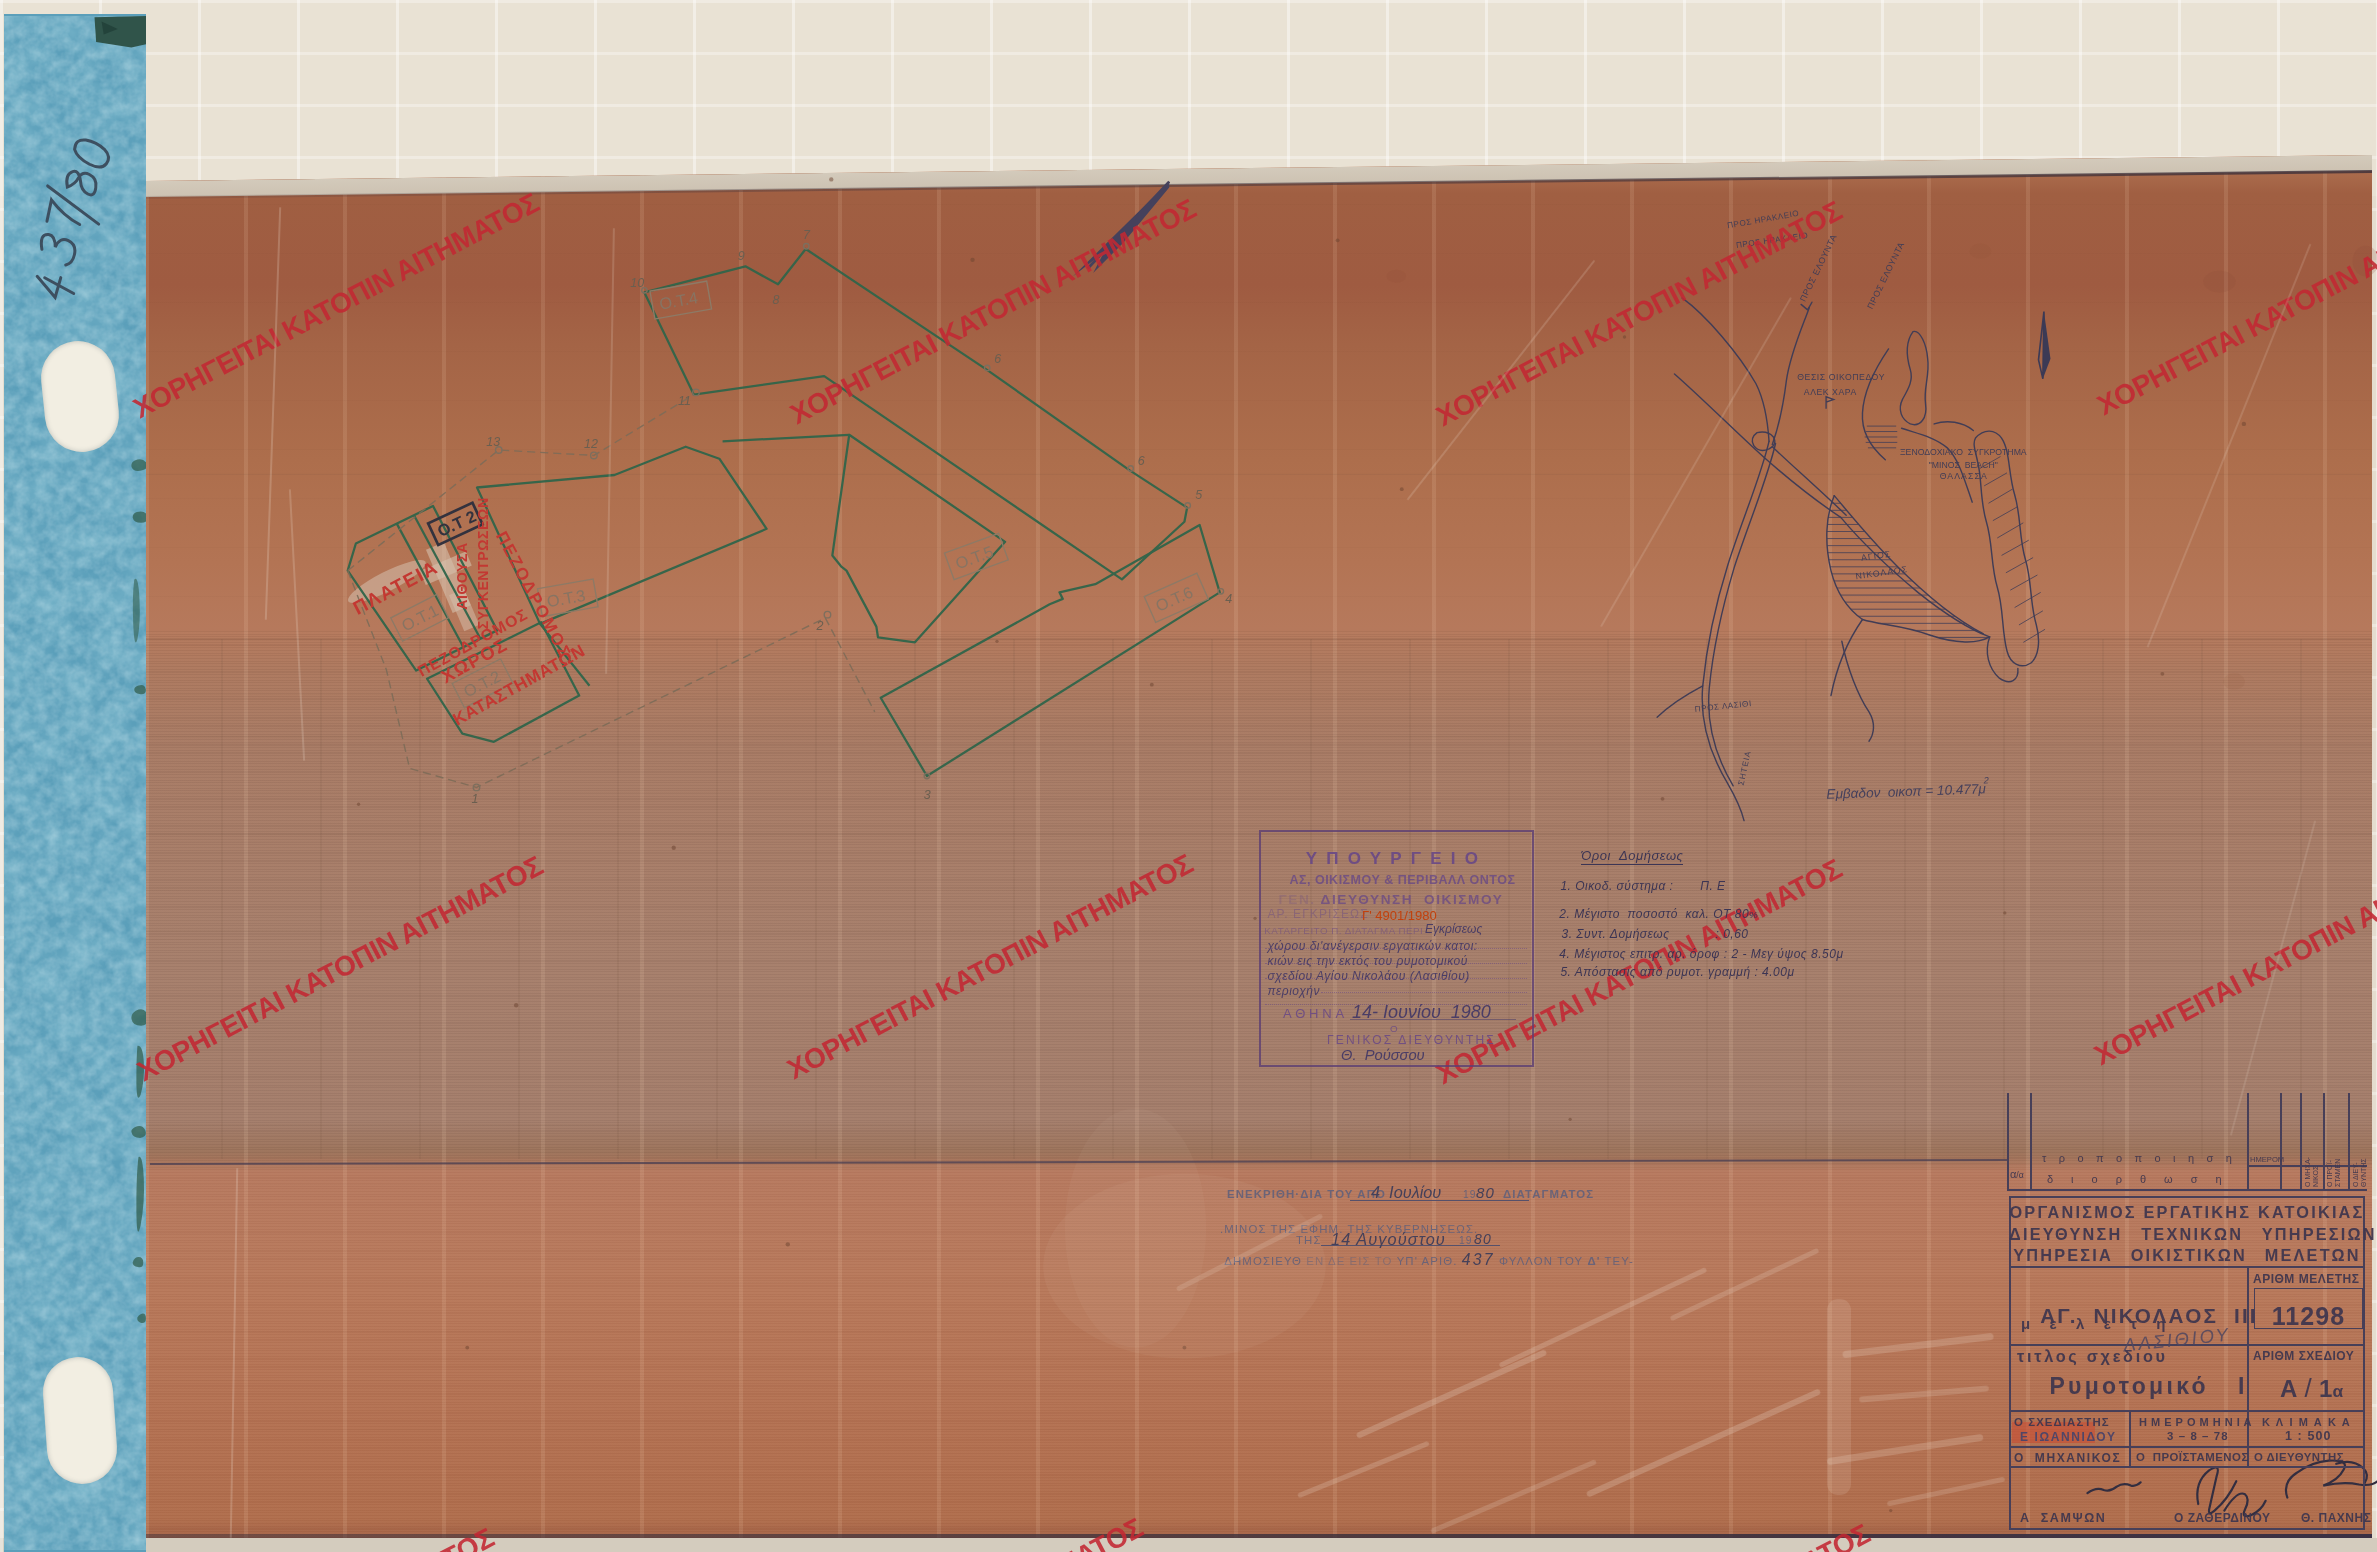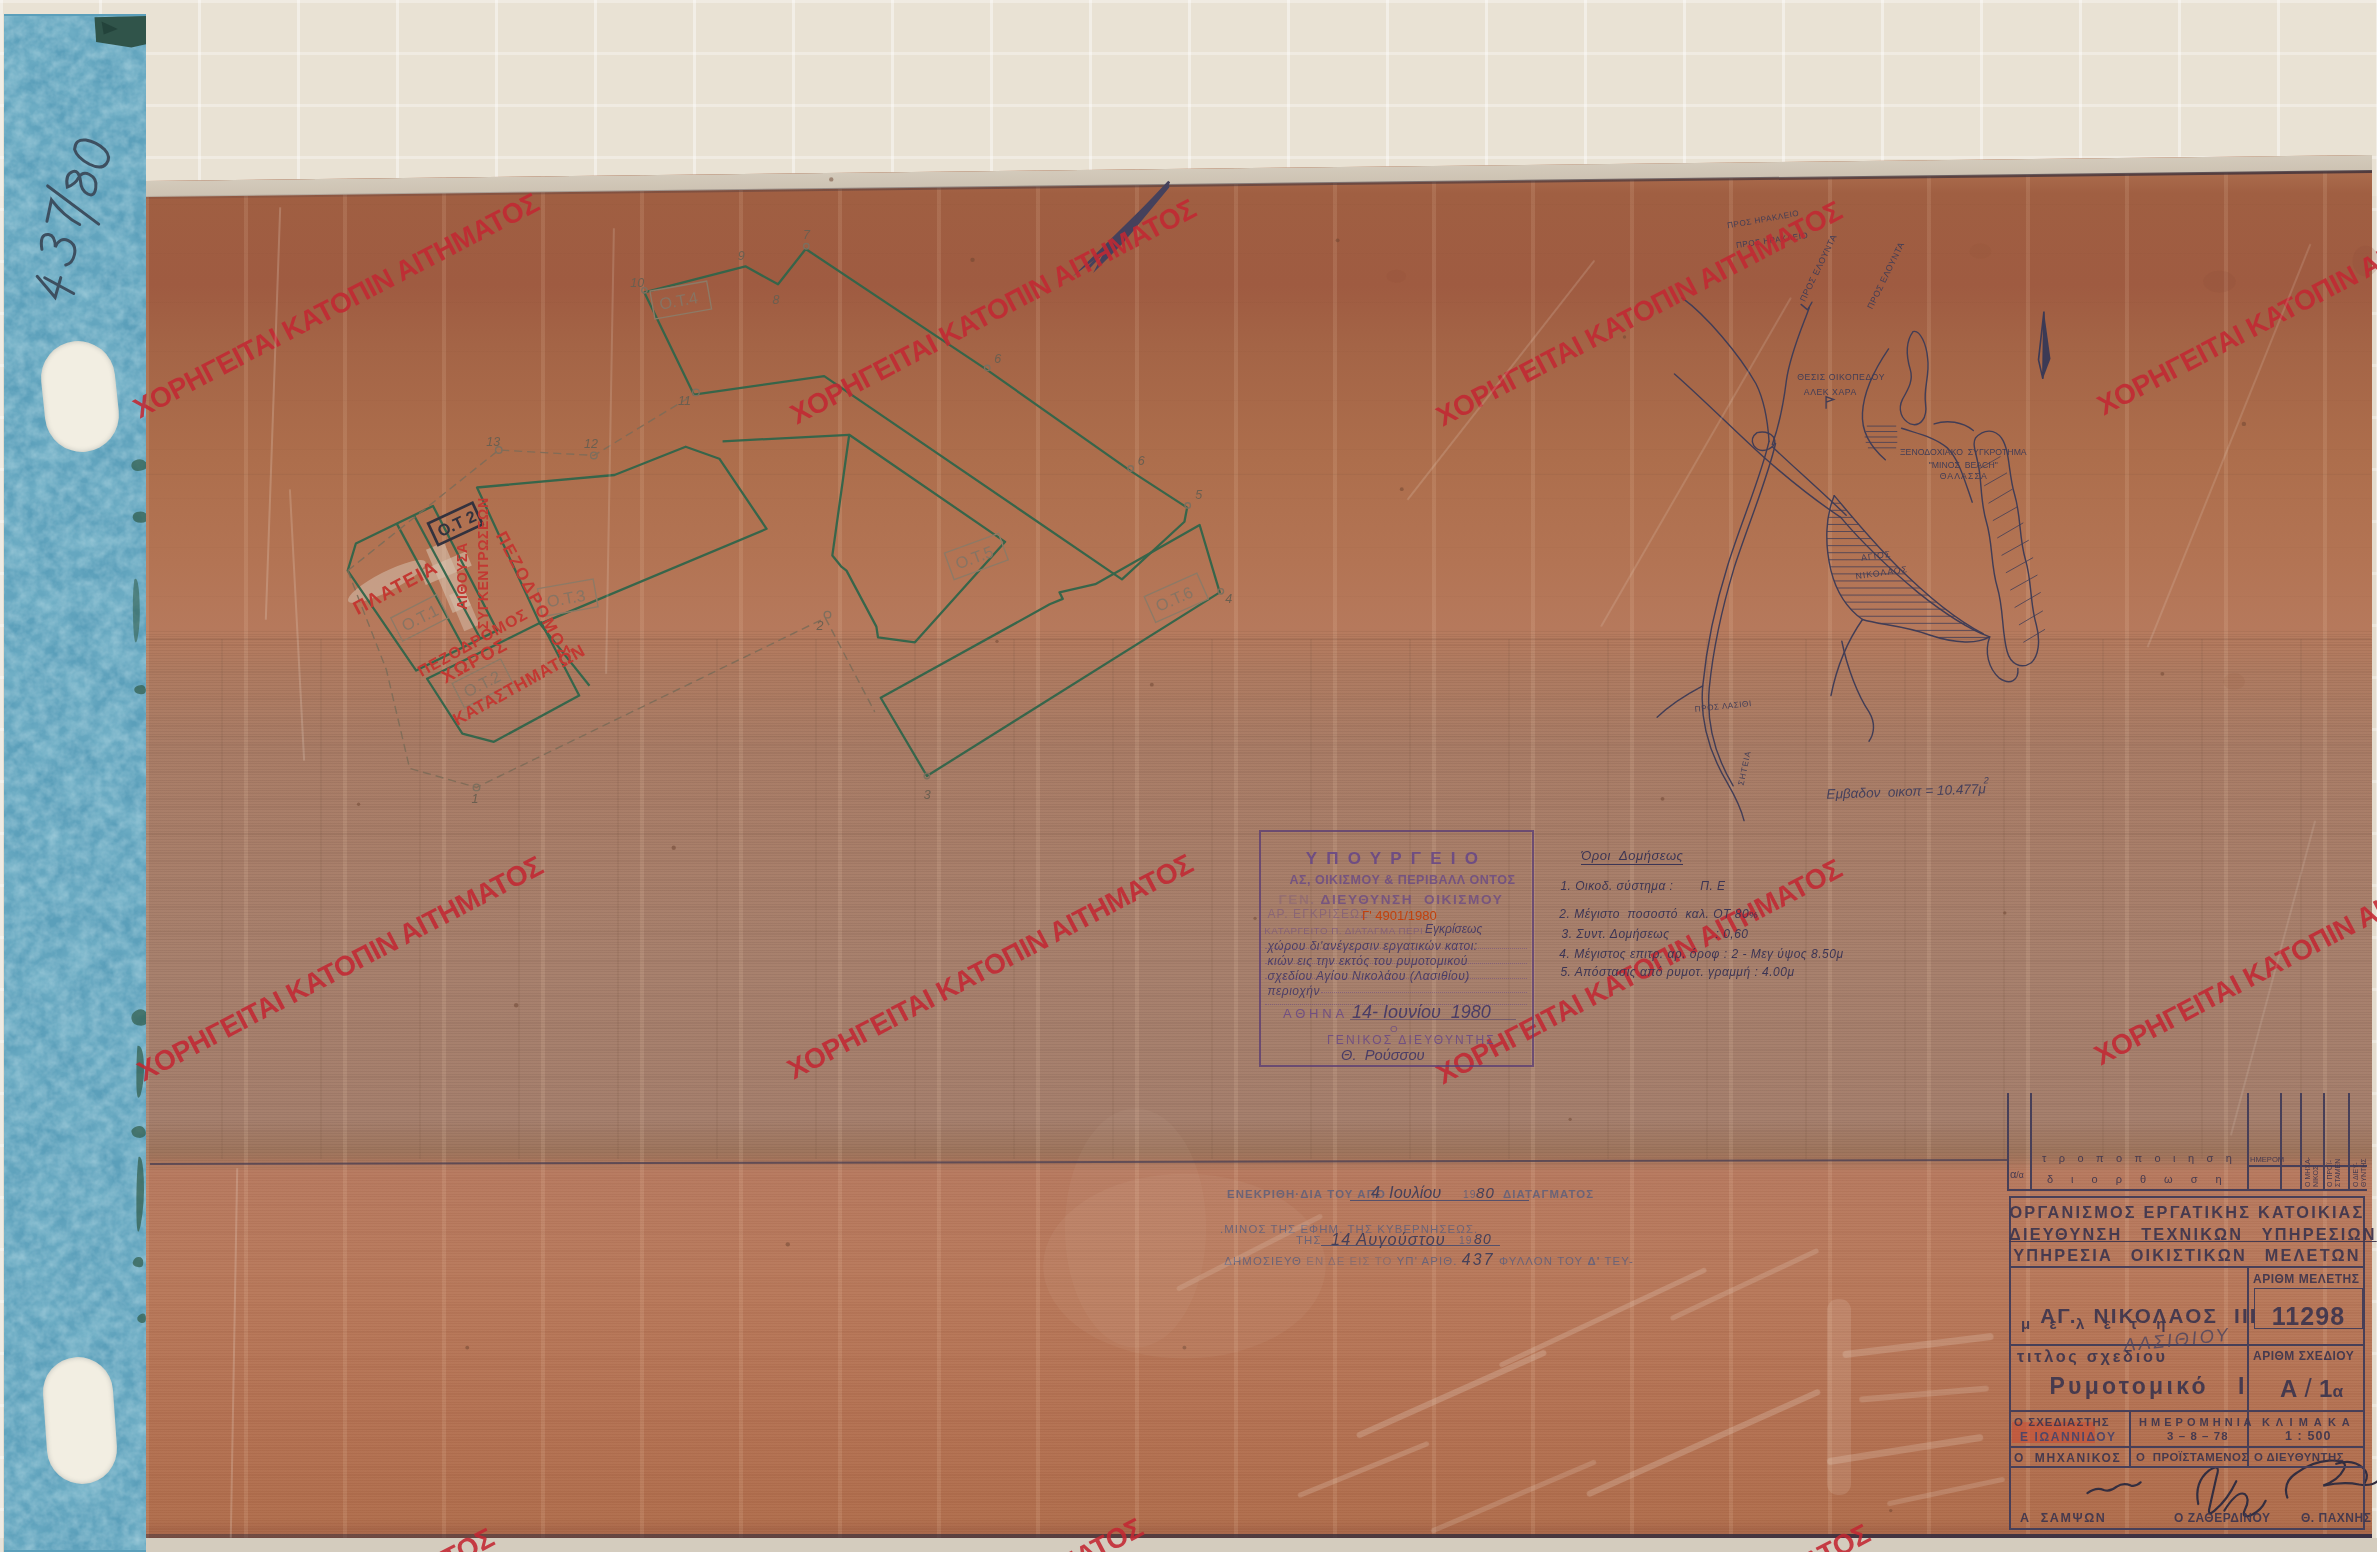--- a/index.html
+++ b/index.html
@@ -414,21 +414,21 @@
 <div class="tbl" style="left:2009px;top:1344px;width:356px;height:2.2px;"></div>
 <div class="tbl" style="left:2009px;top:1410px;width:356px;height:2.2px;"></div>
 <div class="tbl" style="left:2009px;top:1446px;width:356px;height:2.2px;"></div>
 <div class="tbl" style="left:2009px;top:1466px;width:356px;height:2.2px;"></div>
 <div class="tbl" style="left:2247px;top:1266px;width:2.2px;height:147px;"></div>
 <div class="tbl" style="left:2129px;top:1410px;width:2.2px;height:58px;"></div>
 <div class="tbl" style="left:2247px;top:1410px;width:2.2px;height:58px;"></div>
 <div class="abs" style="left:2254px;top:1288px;width:109px;height:41px;border:1.6px solid #473f58;box-sizing:border-box;"></div>
 <div class="abs" style="left:2012px;top:1422px;width:83px;height:20.7px;background:rgba(205,70,45,.5);"></div>
 <div class="tb" style="left:2009px;top:1203px;width:356px;text-align:center;font-size:16.3px;font-weight:bold;letter-spacing:2.2px;">ΟΡΓΑΝΙΣΜΟΣ ΕΡΓΑΤΙΚΗΣ ΚΑΤΟΙΚΙΑΣ</div>
-<div class="tb" style="left:2009px;top:1225px;width:356px;text-align:left;font-size:16.3px;font-weight:bold;letter-spacing:2.2px;word-spacing:12px;text-decoration:underline;">ΔΙΕΥΘΥΝΣΗ ΤΕΧΝΙΚΩΝ ΥΠΗΡΕΣΙΩΝ</div>
+<div class="tb" style="left:2009px;top:1225px;width:356px;text-align:left;font-size:16.3px;font-weight:bold;letter-spacing:2.2px;word-spacing:12px;">ΔΙΕΥΘΥΝΣΗ ΤΕΧΝΙΚΩΝ ΥΠΗΡΕΣΙΩΝ</div>
 <div class="tb" style="left:2009px;top:1246px;width:356px;text-align:center;font-size:16.3px;font-weight:bold;letter-spacing:2.2px;word-spacing:11px;">ΥΠΗΡΕΣΙΑ ΟΙΚΙΣΤΙΚΩΝ ΜΕΛΕΤΩΝ</div>
 <div class="tb" style="left:2021px;top:1271px;font-size:15px;font-weight:bold;letter-spacing:7.6px;margin-top:44px;">μ ε λ ε τ η</div>
 <div class="tb" style="left:2253px;top:1272px;font-size:12px;font-weight:bold;letter-spacing:0.5px;">ΑΡΙΘΜ ΜΕΛΕΤΗΣ</div>
 <div class="tb" style="left:2009px;top:1304px;width:280px;text-align:center;font-size:20.7px;font-weight:bold;letter-spacing:2.2px;">ΑΓ. &nbsp;ΝΙΚΟΛΑΟΣ &nbsp;ΙΙΙ</div>
 <div class="tb" style="left:2254px;top:1302px;width:109px;text-align:center;font-size:25px;font-weight:bold;letter-spacing:1.1px;">11298</div>
 <div class="tb" style="left:2123px;top:1329px;font-size:18.5px;font-style:italic;color:rgba(80,70,95,.85);letter-spacing:2.7px;transform:rotate(-6deg);">ΛΑΣΙΘΙΟΥ</div>
 <div class="tb" style="left:2017px;top:1347px;font-size:16.3px;font-weight:bold;letter-spacing:2.7px;">τιτλος σχεδιου</div>
 <div class="tb" style="left:2253px;top:1349px;font-size:12px;font-weight:bold;letter-spacing:0.5px;">ΑΡΙΘΜ ΣΧΕΔΙΟΥ</div>
 <div class="tb" style="left:2009px;top:1373px;width:279px;text-align:center;font-size:23px;font-weight:bold;letter-spacing:3.3px;">Ρυμοτομικό &nbsp;&nbsp;Ι</div>
 <div class="tb" style="left:2280px;top:1373px;font-size:24px;font-weight:bold;">Α<span style="font-size:26px;font-weight:normal;"> / </span>1<span style="font-size:17.4px;">α</span></div>

